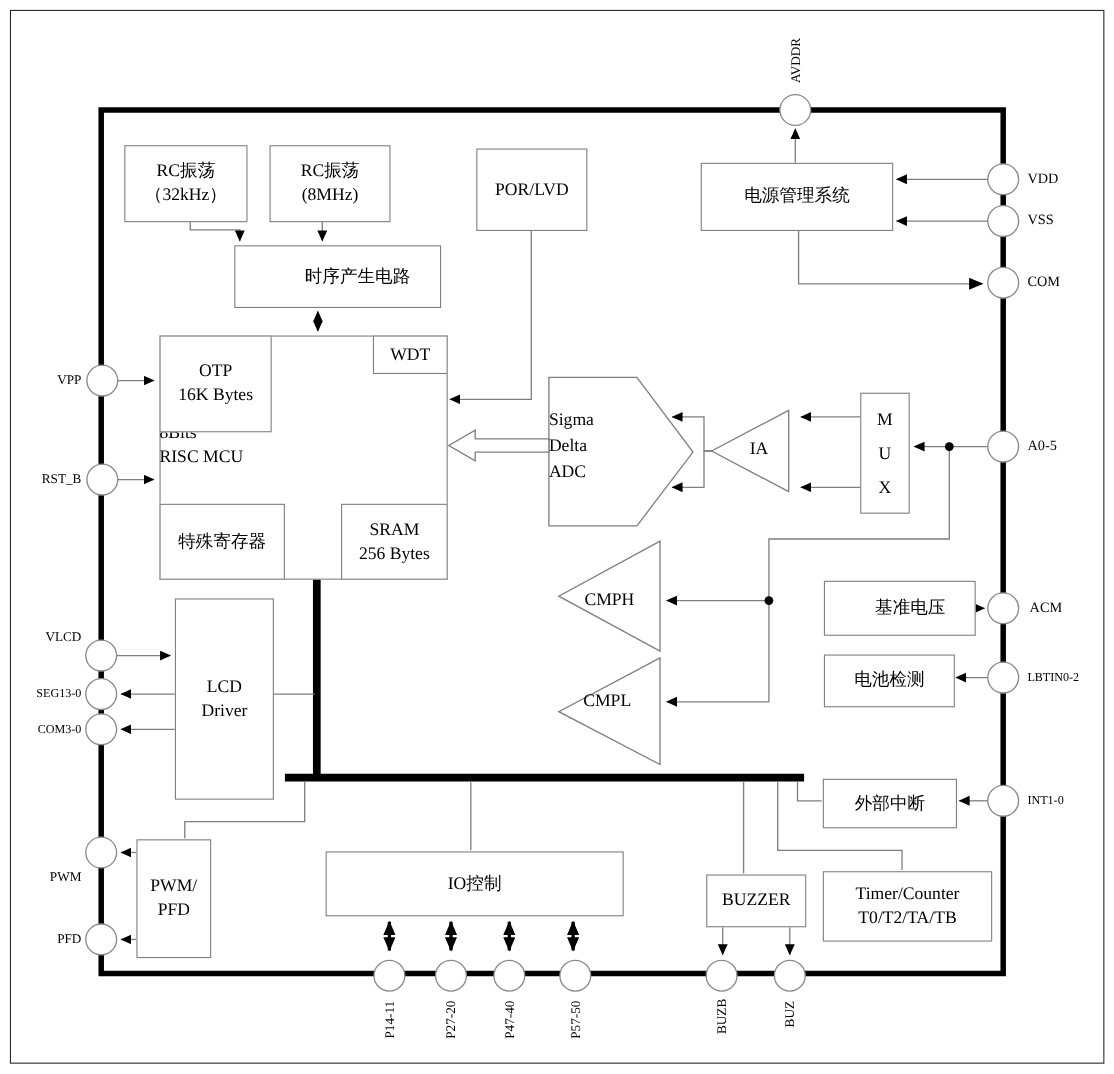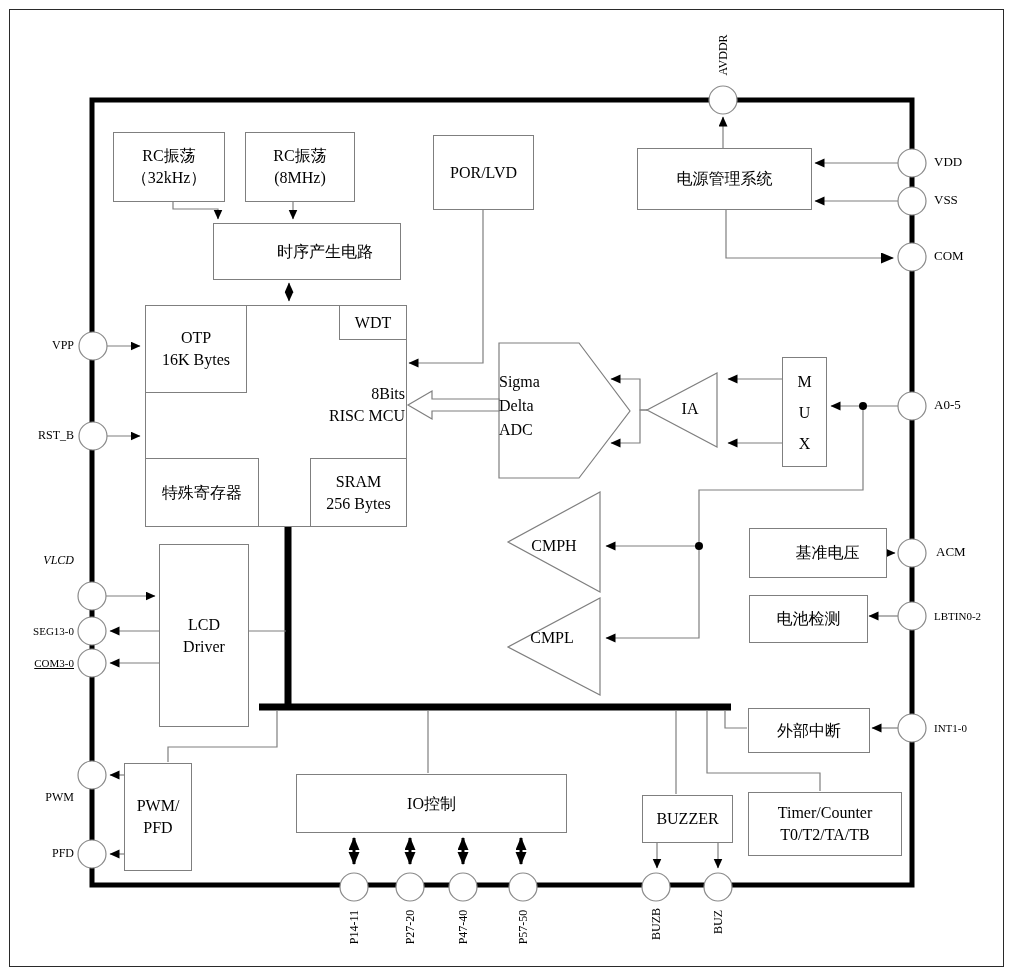--- a/index.html
+++ b/index.html
@@ -9,21 +9,21 @@
   svg.wires{position:absolute;left:0;top:0;}
   .box{position:absolute;border:1px solid #7f7f7f;background:#fff;display:flex;
        flex-direction:column;align-items:center;justify-content:center;
        text-align:center;font-size:16px;line-height:1.35;}
   .lbl{position:absolute;font-size:13px;line-height:1.1;white-space:nowrap;}
   .lbl-sm{font-size:11px;}
   .lbl-md{font-size:12px;}
   .ralign{text-align:right;}
   .vlabel{transform:rotate(-90deg);transform-origin:center center;text-align:center;
           width:56px;height:14px;font-size:12px;line-height:14px;}
-  .mcu-center{position:absolute;left:145px;top:383px;width:260px;text-align:right;
+  .mcu-center{position:absolute;left:145px;top:383px;width:260px;text-align:left;
               font-size:16px;line-height:1.4;}
   .adc-text{position:absolute;left:499px;top:370px;width:80px;text-align:left;
             font-size:16px;line-height:24px;}
   .shape-text{position:absolute;text-align:center;font-size:16px;}
   .mux-text{line-height:31px;}
 </style>
 </head>
 <body>
 
 <div id="canvas">
@@ -215,23 +215,23 @@
   <div class="lbl vlabel" style="left:695px;top:48px;">AVDDR</div>
   <div class="lbl" style="left:934px;top:155px;">VDD</div>
   <div class="lbl" style="left:934px;top:193px;">VSS</div>
   <div class="lbl" style="left:934px;top:249px;">COM</div>
   <div class="lbl" style="left:934px;top:398px;">A0-5</div>
   <div class="lbl" style="left:936px;top:545px;">ACM</div>
   <div class="lbl lbl-sm" style="left:934px;top:610px;">LBTIN0-2</div>
   <div class="lbl lbl-sm" style="left:934px;top:722px;">INT1-0</div>
   <div class="lbl lbl-md ralign" style="left:18px;top:339px;width:56px;">VPP</div>
   <div class="lbl lbl-md ralign" style="left:18px;top:429px;width:56px;">RST_B</div>
-  <div class="lbl lbl-md ralign" style="left:14px;top:554px;width:60px;font-style:italic;">VLCD</div>
+  <div class="lbl lbl-md ralign" style="left:14px;top:573px;width:60px;">VLCD</div>
   <div class="lbl lbl-sm ralign" style="left:8px;top:625px;width:66px;">SEG13-0</div>
-  <div class="lbl lbl-sm ralign" style="left:8px;top:657px;width:66px;text-decoration:underline;">COM3-0</div>
+  <div class="lbl lbl-sm ralign" style="left:8px;top:657px;width:66px;">COM3-0</div>
   <div class="lbl lbl-md ralign" style="left:14px;top:768px;width:60px;margin-top:23px;">PWM</div>
   <div class="lbl lbl-md ralign" style="left:14px;top:847px;width:60px;">PFD</div>
   <div class="lbl vlabel lbl-sm" style="left:326px;top:920px;">P14-11</div>
   <div class="lbl vlabel lbl-sm" style="left:382px;top:920px;">P27-20</div>
   <div class="lbl vlabel lbl-sm" style="left:435px;top:920px;">P47-40</div>
   <div class="lbl vlabel lbl-sm" style="left:495px;top:920px;">P57-50</div>
   <div class="lbl vlabel lbl-sm" style="left:628px;top:917px;">BUZB</div>
   <div class="lbl vlabel lbl-sm" style="left:690px;top:915px;">BUZ</div>
 </div>
 

